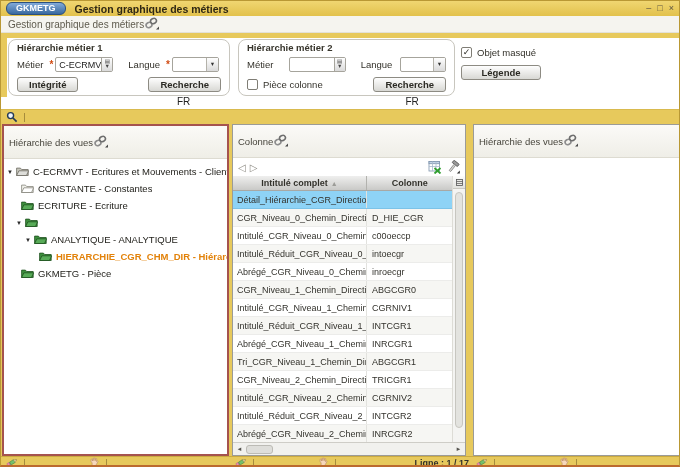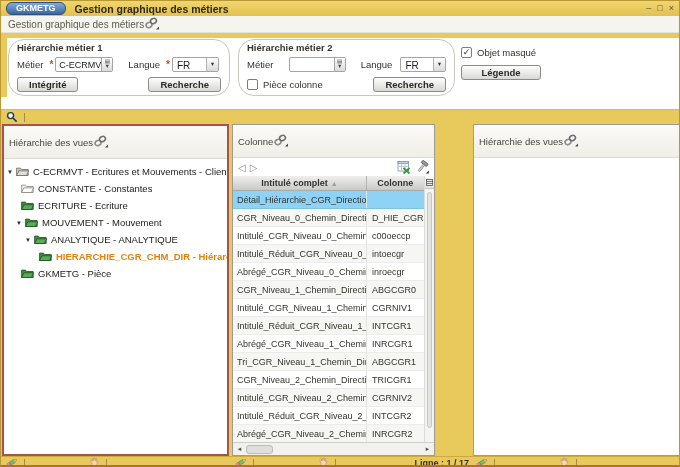--- a/index.html
+++ b/index.html
@@ -20,36 +20,36 @@
   
   .subtitlebar { position:absolute; top:15px; left:0; right:0; height:17px; background:#f5f4ef;
                  border-bottom:1px solid #e3e1d8; display:flex; align-items:center; padding:0 7px;
                  font-size:10px; color:#5f5b4e; }
   .subtitlebar .linkicon { margin-left:auto; }
 
   
   .formband { position:absolute; top:32px; left:0; right:0; height:76px; background:#fff; }
   .formband::before { content:''; position:absolute; left:0; top:0; right:0; height:5px; background:#e7c95c; }
   .formband::after  { content:''; position:absolute; left:0; top:0; width:6px; height:64px; background:#e7c95c; }
-  .groupbox { position:absolute; border:1px solid #c8c6be; border-radius:16px; background:#fff; }
+  .groupbox { position:absolute; border:1px solid #c8c6be; border-radius:8px; background:#fff; }
   .gb1 { left:7px;  top:6px; width:222px; height:57px; }
   .gb2 { left:237px; top:6px; width:217px; height:57px; }
   .gtitle { position:absolute; left:8px; top:2px; font-size:9.5px; font-weight:bold; color:#37352c; }
   .grow { position:absolute; left:8px; right:8px; display:flex; align-items:center; }
   .r1 { top:16px; height:16px; }
   .r2 { top:36px; height:16px; }
   .lbl { font-size:9.5px; color:#33312a; }
   .star { color:#d14a12; font-size:10px; font-weight:bold; margin:0 2px 0 6px; }
   .combo { display:flex; width:58px; height:15px; border:1px solid #a6a49c; border-radius:2px; background:#fff; }
   .combo .val { flex:1; font-size:9px; color:#222; padding:2px 2px 0 3px; overflow:hidden; white-space:nowrap; }
   .combo .spin { width:11px; border-left:1px solid #a6a49c; background:linear-gradient(#fefefe,#dadada);
                  display:flex; flex-direction:column; align-items:center; justify-content:center;
                  font-size:5.5px; line-height:5px; color:#444; }
   .select { display:flex; width:47px; height:15px; border:1px solid #a6a49c; border-radius:2px; background:#fff; }
-  .select .val { flex:1; font-size:10px; color:#222; padding:2px 0 0 4px; }
+  .select .val { flex:1; font-size:10px; color:#222; padding:2px 0 0 4px;margin-top:36px; }
   .select .arr { width:12px; border-left:1px solid #b4b2aa; background:linear-gradient(#fefefe,#dadada);
                  display:flex; align-items:center; justify-content:center; font-size:5.5px; color:#333; }
   .btn { height:15px; padding:0 11px; font-size:9.5px; font-weight:bold; color:#2b2a24;
          background:linear-gradient(#fefefe,#d8d8d4); border:1px solid #8d8b83; border-radius:3px;
          display:inline-flex; align-items:center; cursor:default; }
   .checkbox { width:11px; height:11px; border:1px solid #7f7d75; border-radius:2px; background:#fff;
               display:inline-flex; align-items:center; justify-content:center;
               font-size:9px; line-height:9px; color:#2b2a24; margin-right:5px; }
   .optblock { position:absolute; left:460px; top:14px; }
   .optrow { display:flex; align-items:center; font-size:9.5px; color:#33312a; }
@@ -57,21 +57,21 @@
 
   
   .toolbarstrip { position:absolute; top:108px; left:0; right:0; height:15px; background:#e7c95c;
                   border-top:1px solid #d9ba4e; display:flex; align-items:center; padding-left:5px; }
   .vsep { width:1px; height:9px; background:#a68c3c; margin:0 6px; }
 
   
   .panelsband { position:absolute; top:123px; left:0; right:0; height:332px; background:#e7c95c; }
   .panel { position:absolute; top:0; bottom:0; background:#fff; display:flex; flex-direction:column; overflow:hidden; }
   .panel-left  { left:1px;   width:227px; border:2px solid #a5534e; }
-  .panel-mid   { left:231px; width:203px; border:1px solid #9b9b97; }
+  .panel-mid   { left:231px; width:234px; border:1px solid #9b9b97; }
   .panel-right { left:472px; width:207px; border:1px solid #9b9b97; }
   .phead { flex:none; height:17px; background:linear-gradient(#fbfaf7,#efeee7); border-bottom:1px solid #dddbd1;
            display:flex; align-items:center; padding:16px 5px; font-size:9.5px; color:#47453c; }
   .phead .linkicon { margin-left:auto; }
   .pbody { flex:1; background:#fff; overflow:hidden; }
 
   
   .tree { padding-top:4px; }
   .titem { height:17px; display:flex; align-items:center; white-space:nowrap; font-size:9.5px; color:#23221d; cursor:default; }
   .titem .tarrow { width:9px; font-size:6px; color:#2a2a2a; flex:none; }
@@ -262,21 +262,20 @@
     </svg>
     <span class="tlabel">ECRITURE - Ecriture</span>
   </div>
           <div class="titem" style="padding-left: 12px;">
     <span class="tarrow">▼</span>
 
     <svg class="folder folder-green" width="13" height="11" viewBox="0 0 13 10">
       <path class="fb" d="M0.6 9 V1.6 H4.4 L5.7 3 H12.2 V9 Z"></path>
       <path class="ff" d="M0.6 9 L2.9 4.3 H12.6 L10.5 9 Z"></path>
     </svg>
-    <span class="tlabel">MOUVEMENT - Mouvement</span>
   </div>
           <div class="titem" style="padding-left: 21px;">
     <span class="tarrow">▼</span>
 
     <svg class="folder folder-green" width="13" height="11" viewBox="0 0 13 10">
       <path class="fb" d="M0.6 9 V1.6 H4.4 L5.7 3 H12.2 V9 Z"></path>
       <path class="ff" d="M0.6 9 L2.9 4.3 H12.6 L10.5 9 Z"></path>
     </svg>
     <span class="tlabel">ANALYTIQUE - ANALYTIQUE</span>
   </div>

